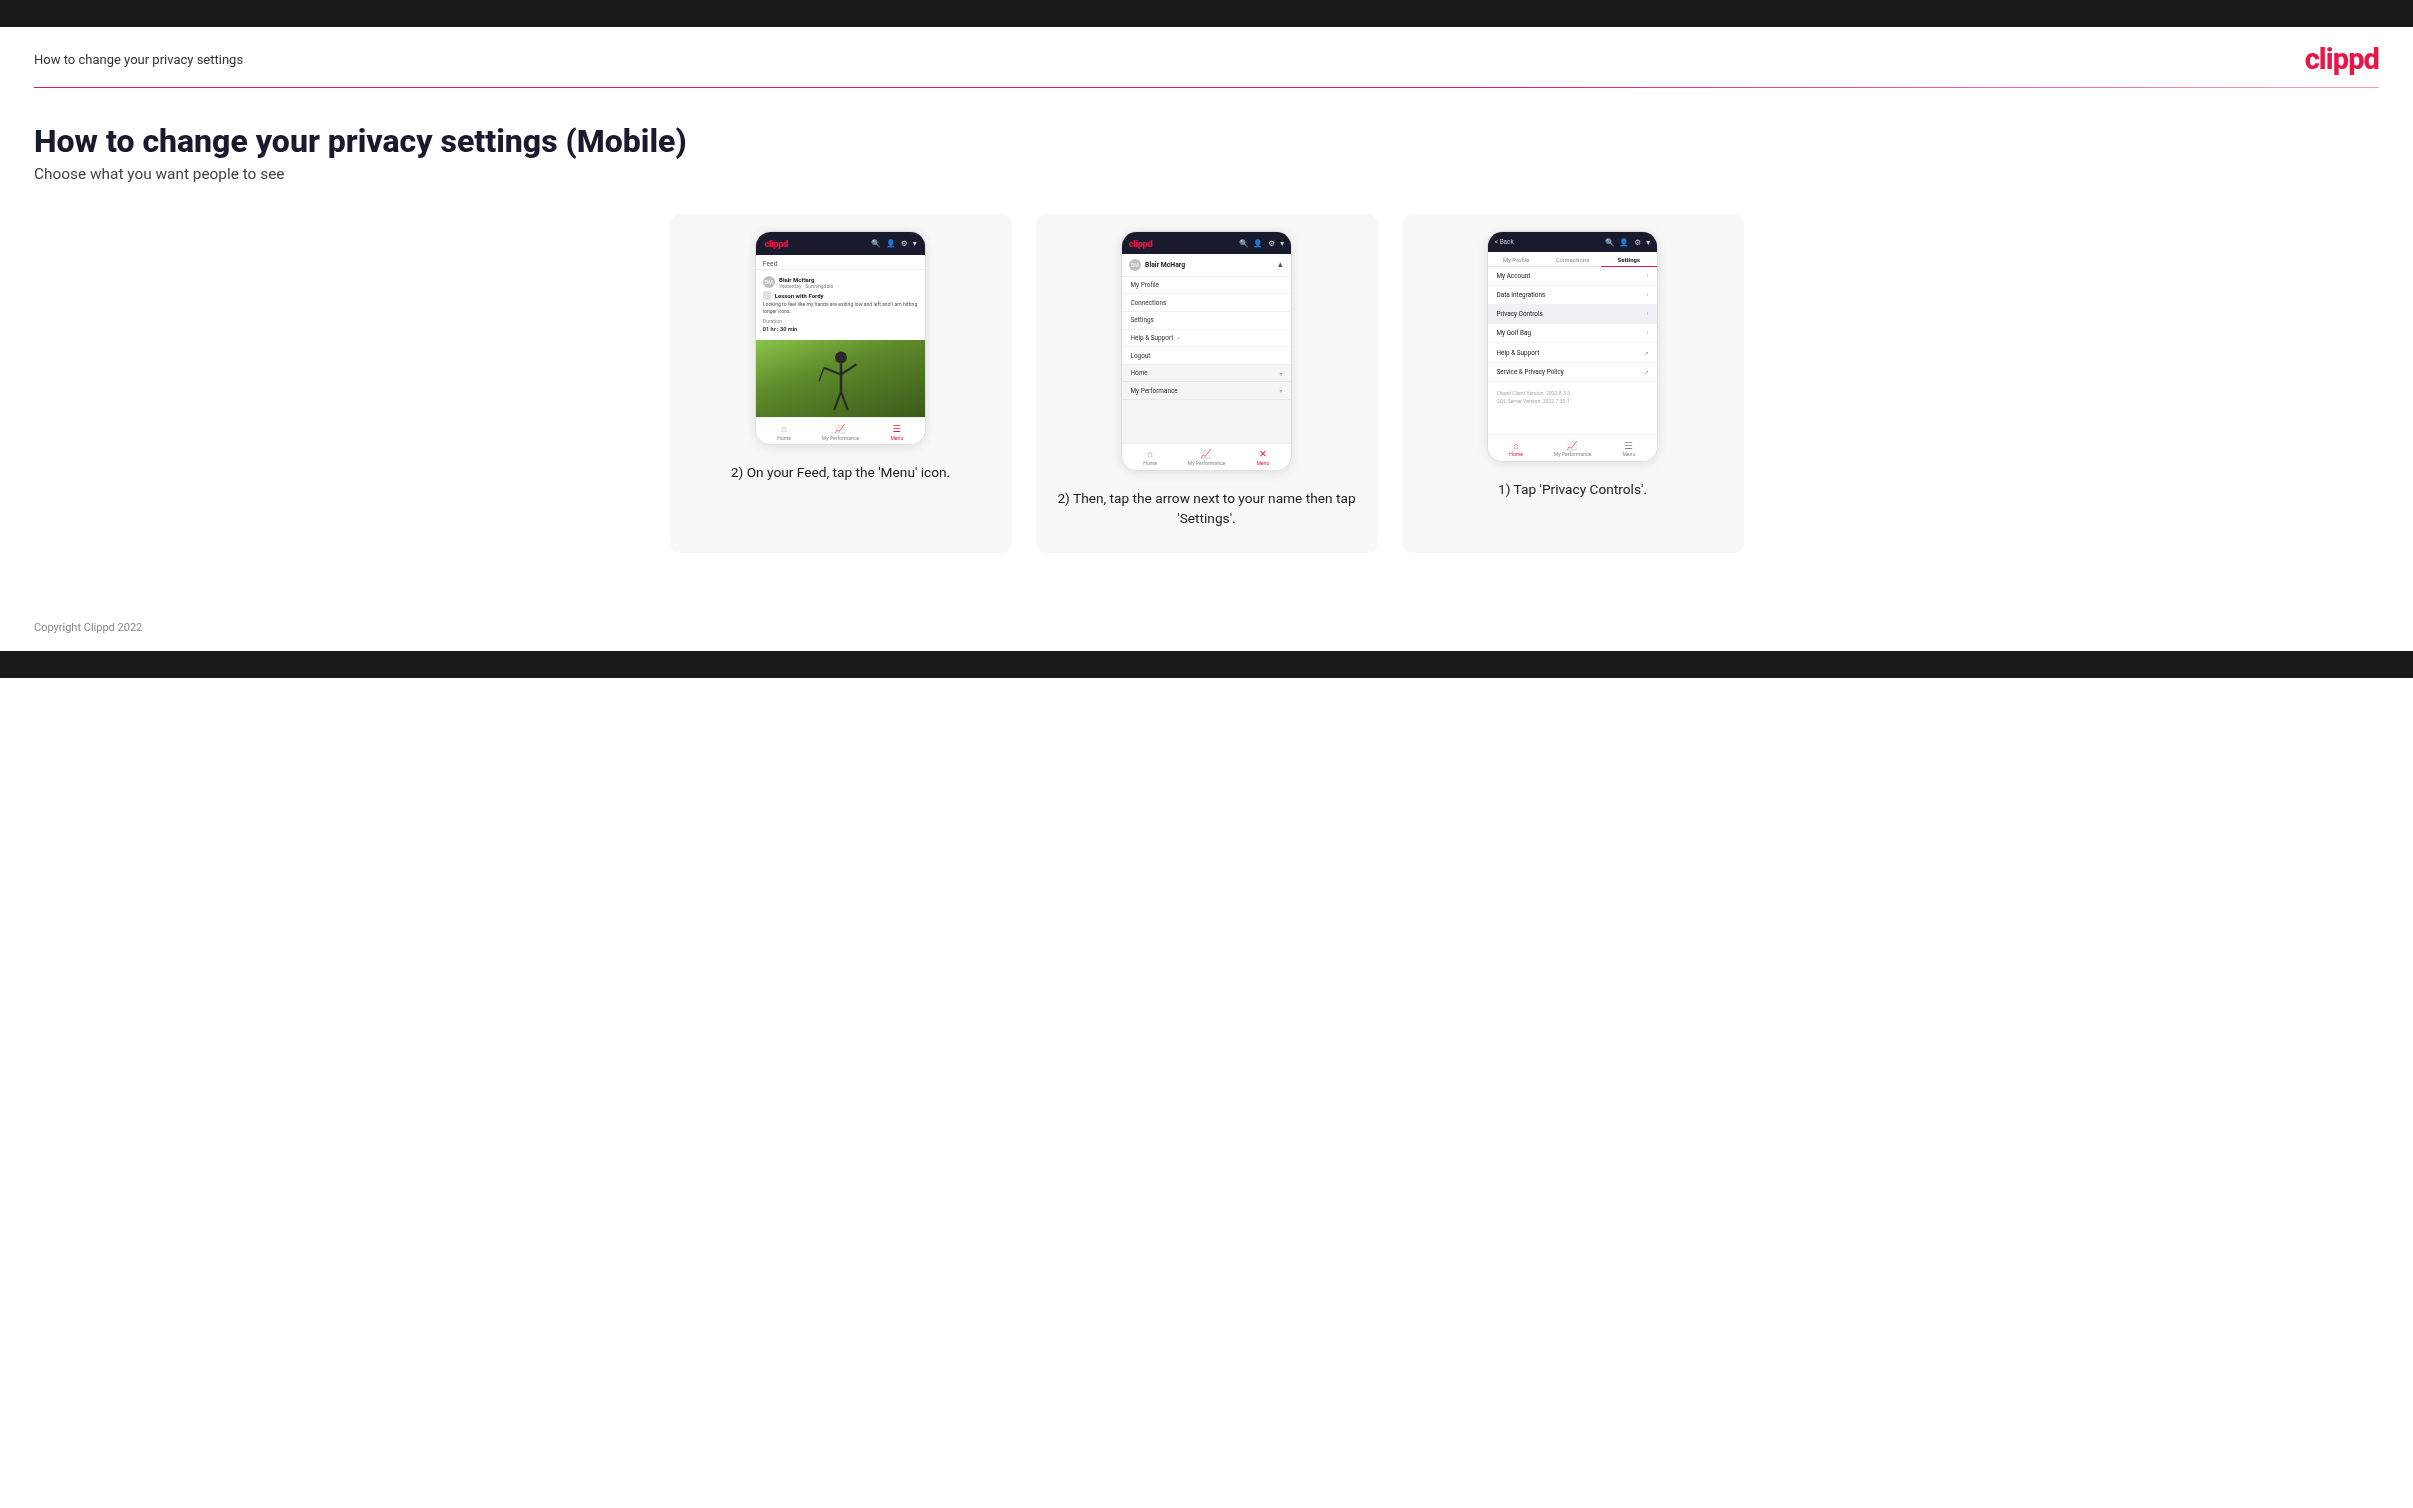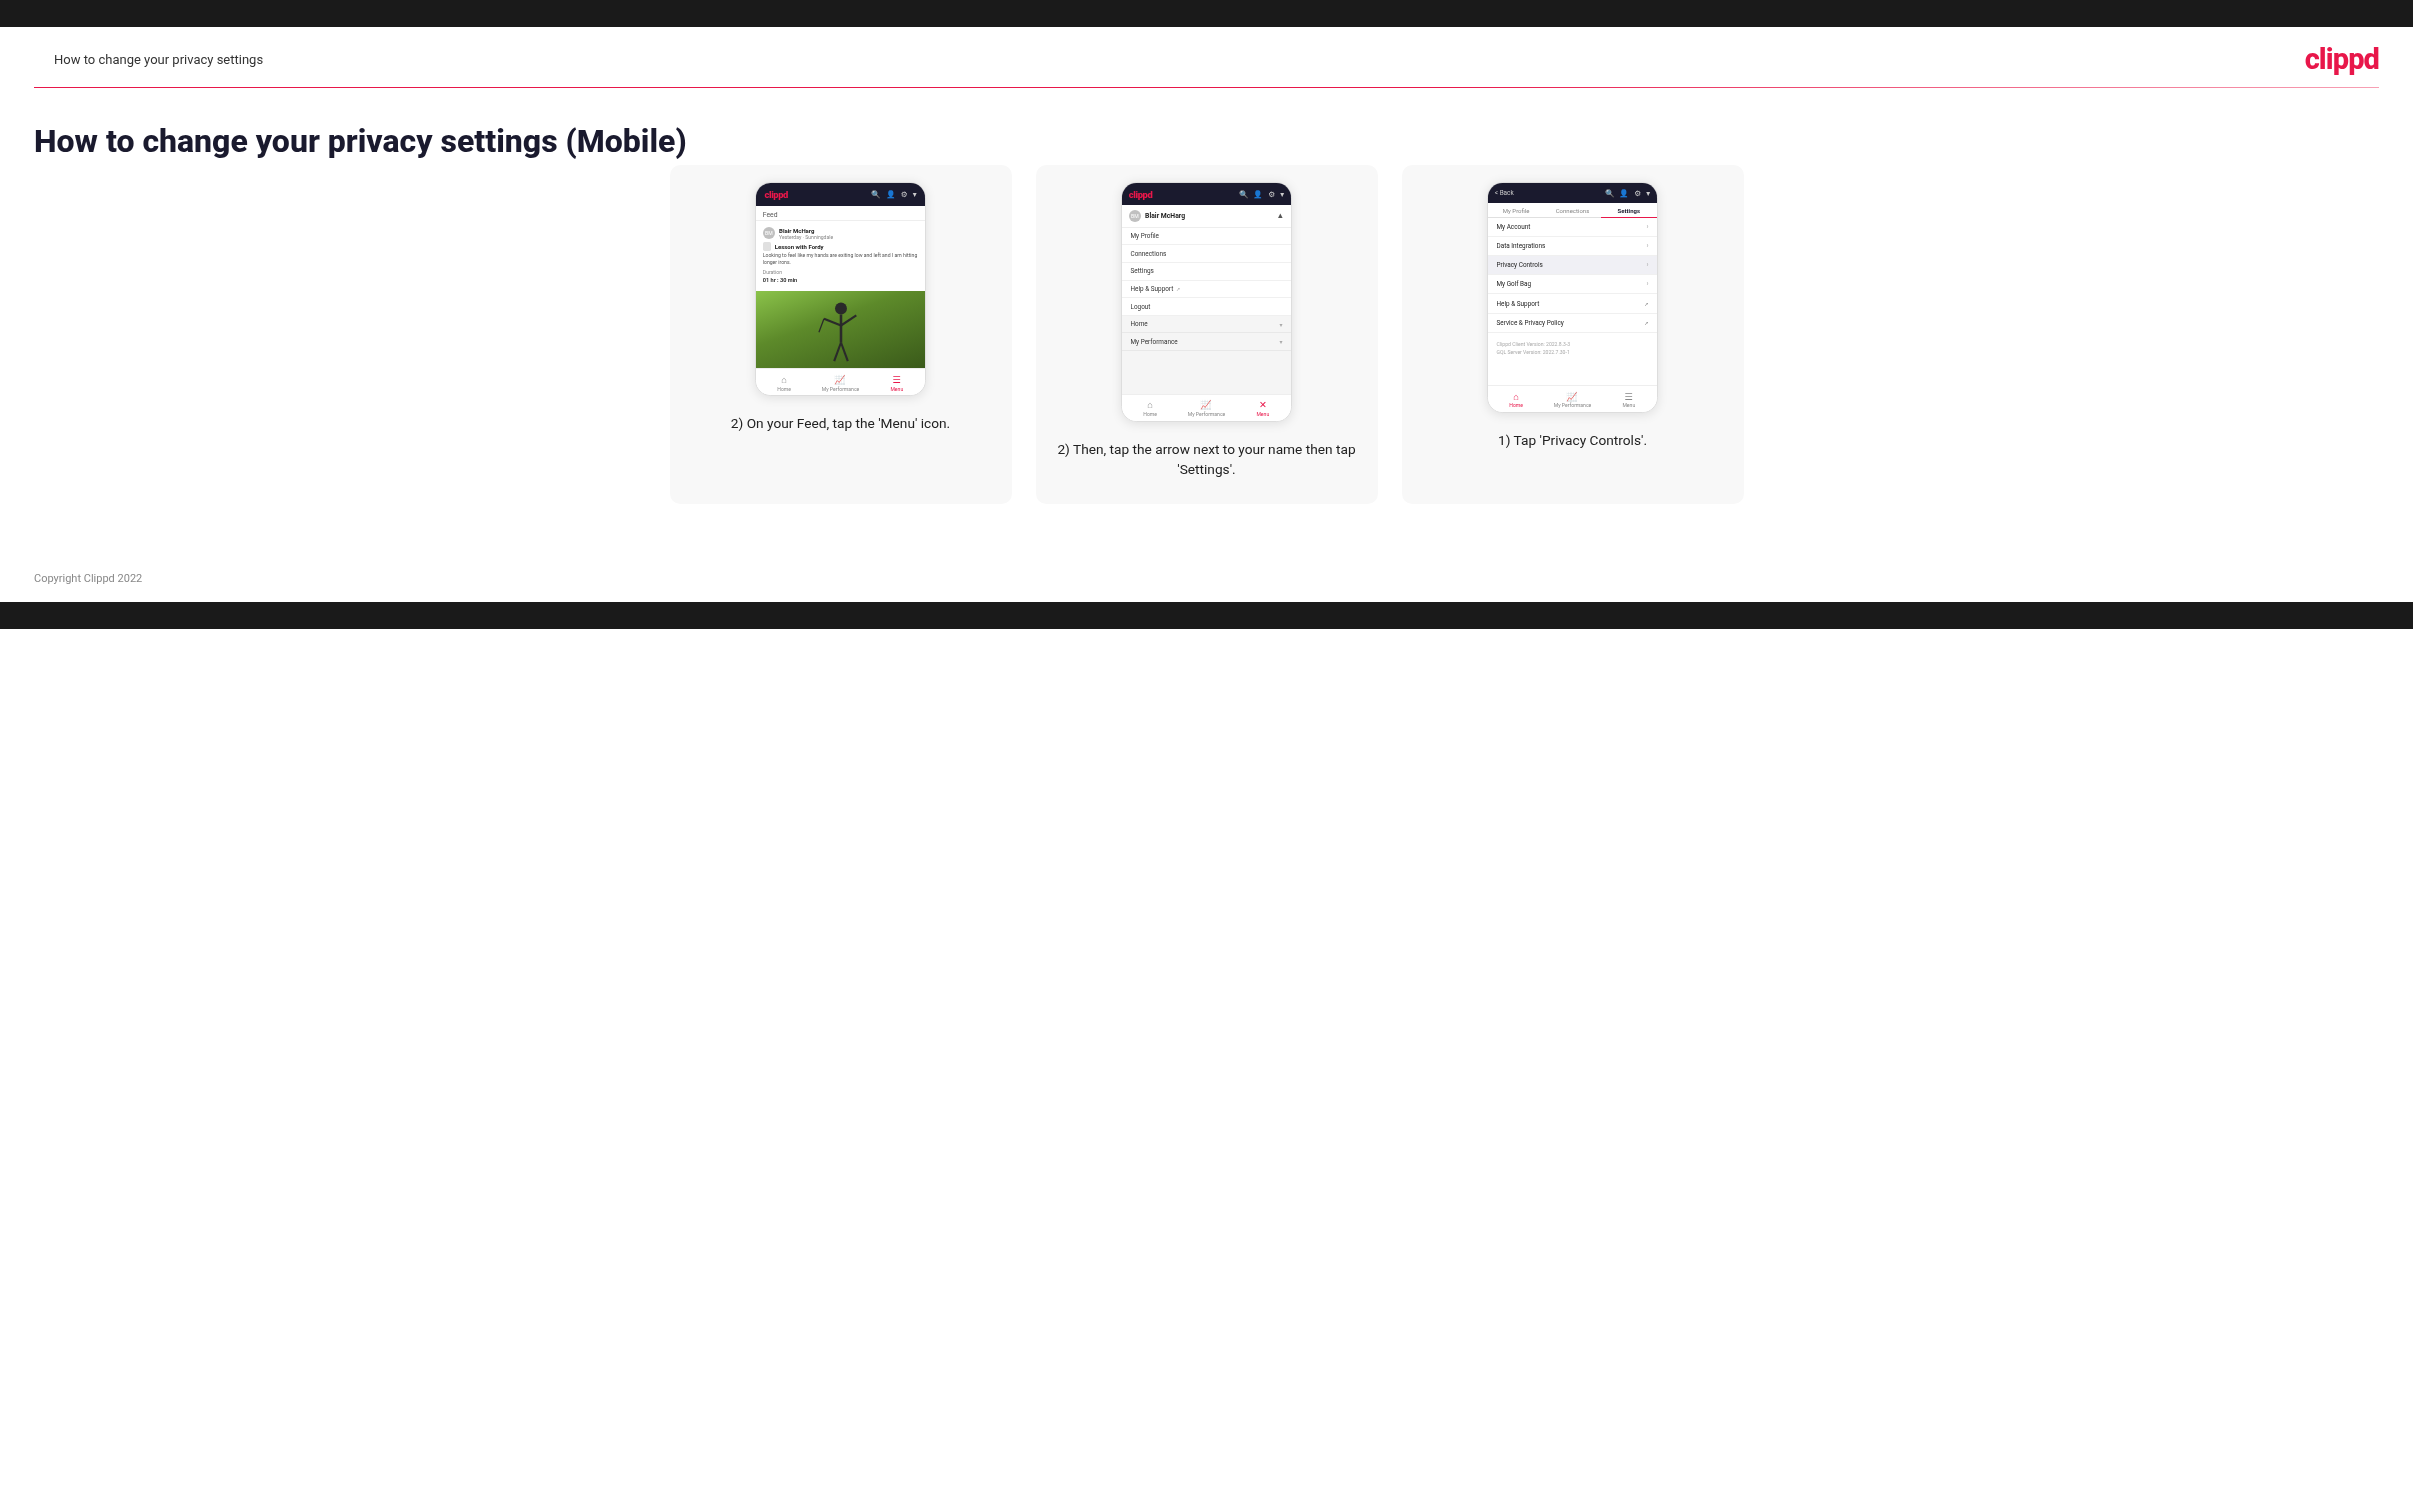--- a/index.html
+++ b/index.html
@@ -19,21 +19,20 @@
     
     .header {
       display: flex;
       align-items: center;
       justify-content: space-between;
       padding: 15.4px 34px 10.3px 34px;
     }
     .header-title {
       font-size: 13px;
       color: #333;
-      margin-left: 20px;
     }
     .logo {
       font-size: 29px;
       font-weight: 800;
       color: #e8174a;
       letter-spacing: -0.9px;
     }
 
     
     .header-divider {
@@ -368,20 +367,21 @@
 
 <div class="header">
   <span class="header-title">How to change your privacy settings</span>
   <span class="logo">clippd</span>
 </div>
 
 <div class="header-divider"></div>
 
 <div class="main">
   <h1 class="page-heading">How to change your privacy settings (Mobile)</h1>
+  <p class="page-subheading">Choose what you want people to see</p>
 
   <div class="cards-row">
 
     <div class="card">
       <div class="phone-mockup">
 
         <div class="phone-nav">
           <span class="phone-logo">clippd</span>
           <div class="phone-nav-icons">
             <span class="phone-nav-icon">🔍</span>

